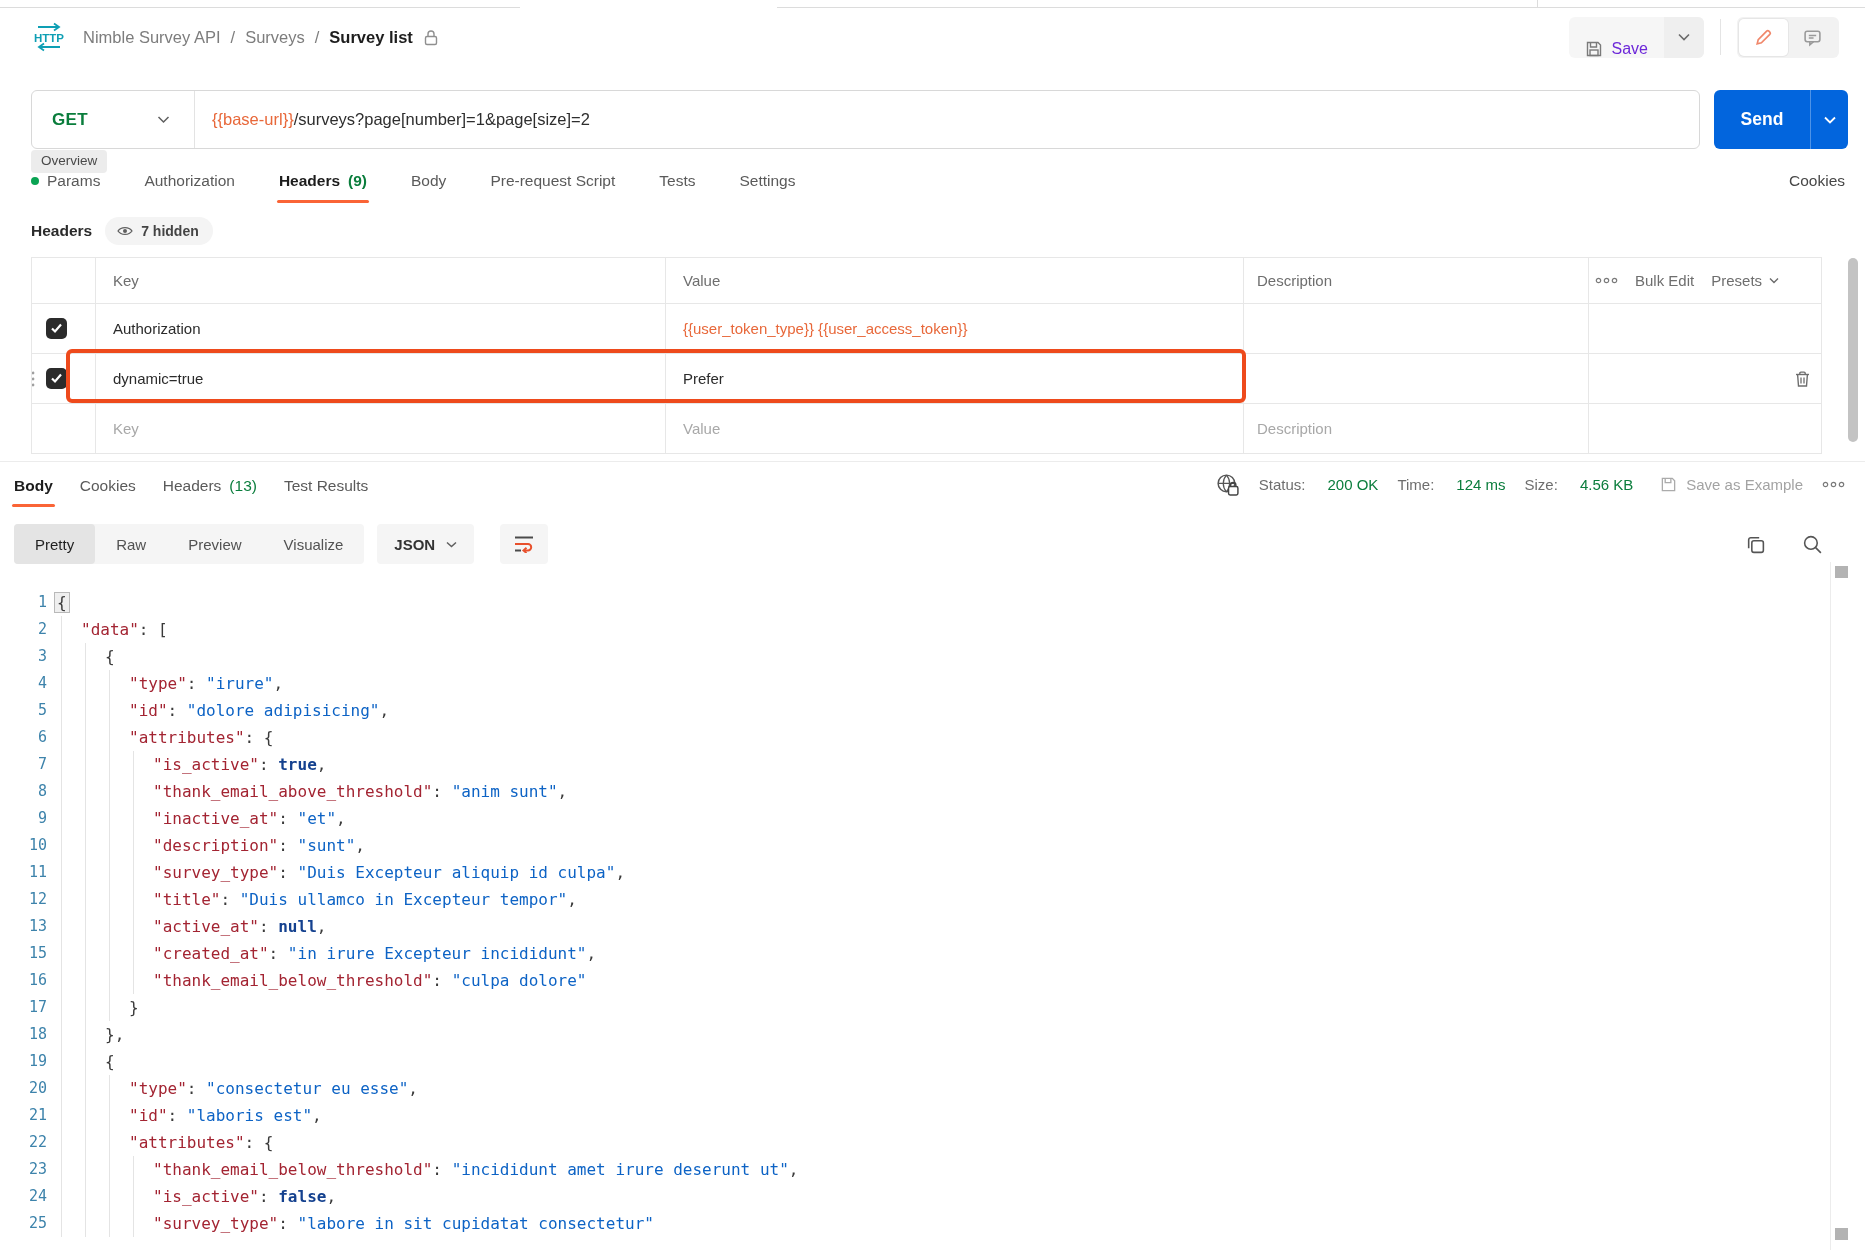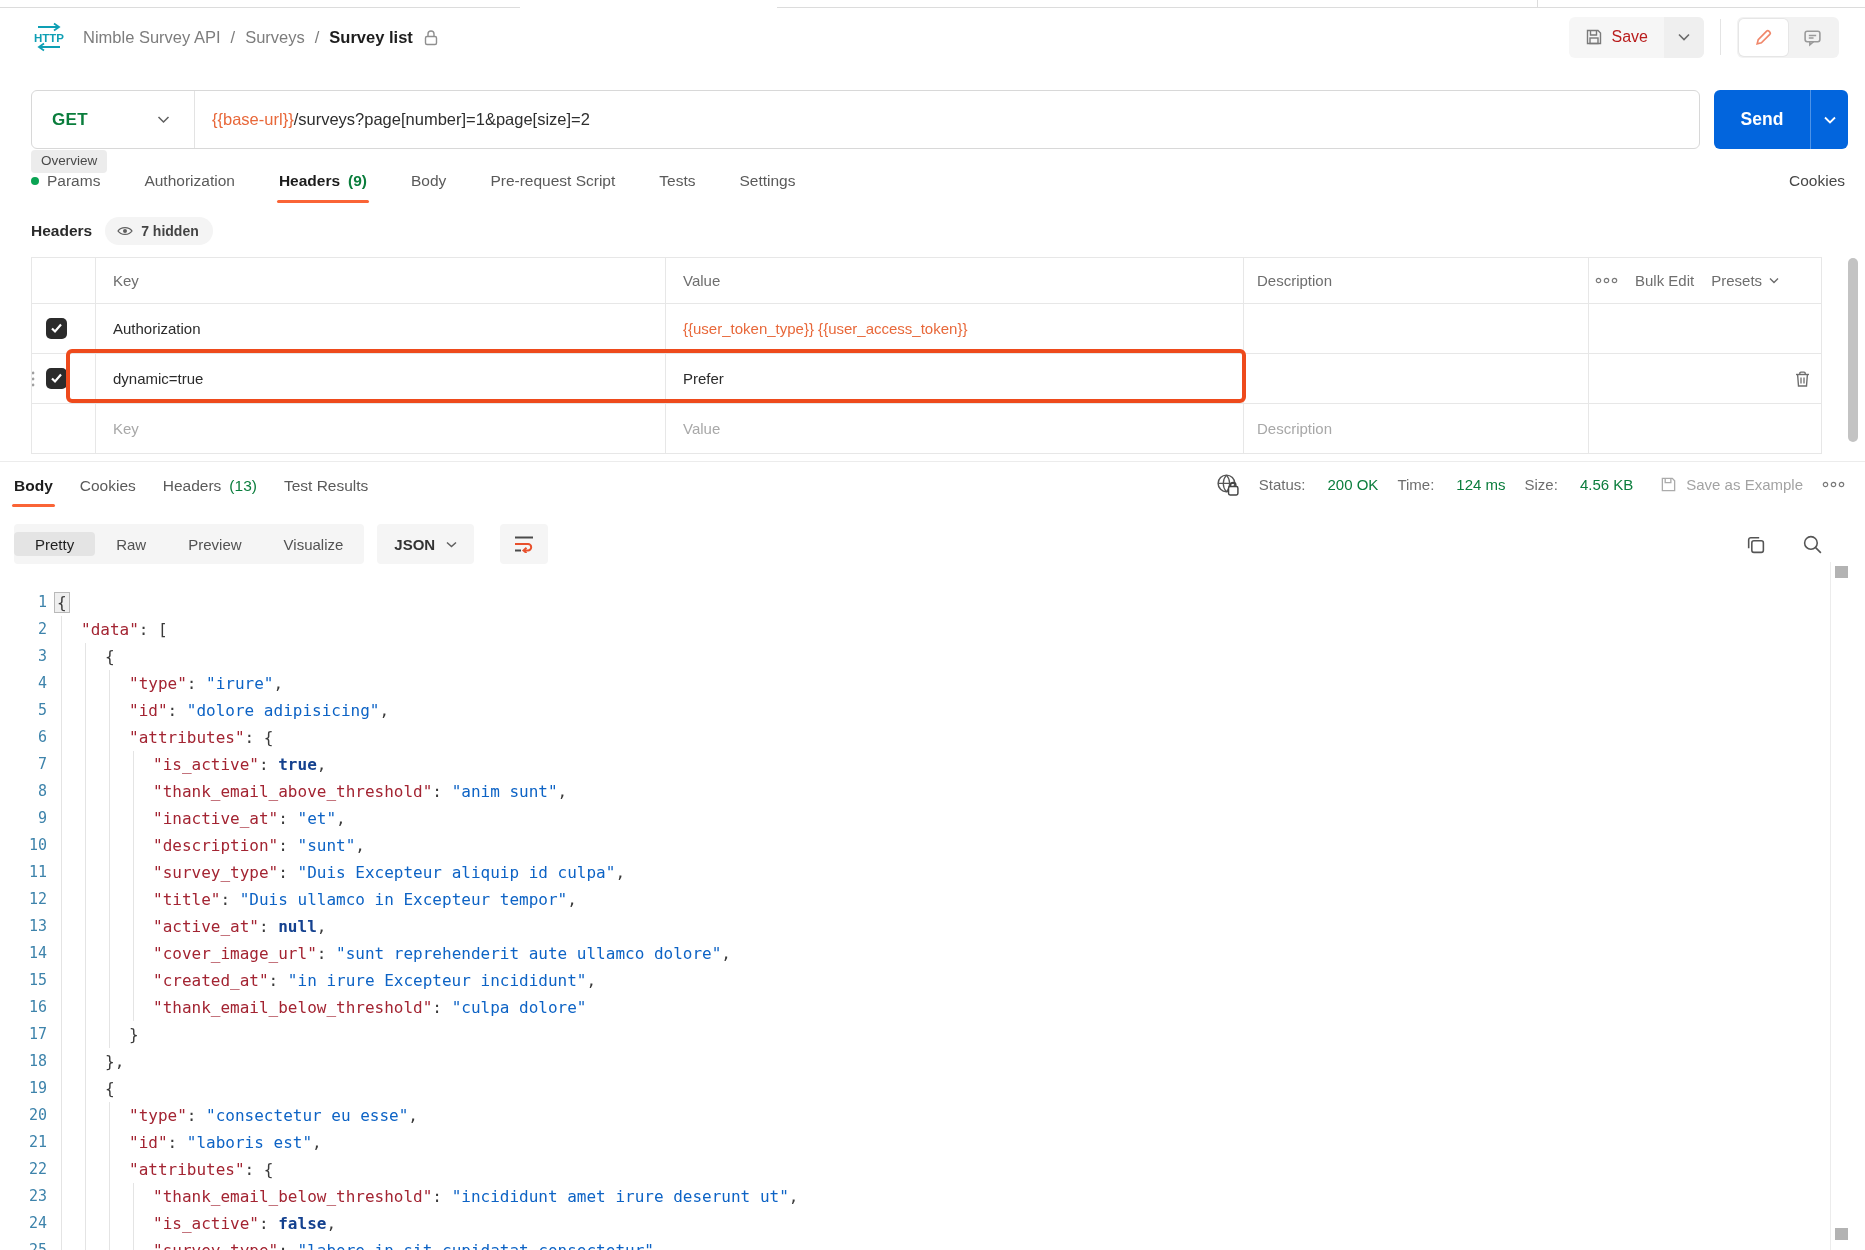--- a/index.html
+++ b/index.html
@@ -19,21 +19,21 @@
   .ts-div { position:absolute; top:0; left:1537px; width:1px; height:8px; background:#dcdcdc; }
 
   
   .topbar { margin-top:8px; height:58px; display:flex; align-items:center;
     justify-content:space-between; padding:0 26px 0 31px; }
   .crumbs { display:flex; align-items:center; gap:16px; }
   .crumb-txt { display:flex; align-items:center; gap:10px; font-size:16.5px; color:#7d7d7d; }
   .crumb-cur { color:#1d1d1d; font-weight:700; }
   .tb-actions { display:flex; align-items:center; gap:16px; }
   .save-group { display:flex; align-items:stretch; background:#f6f6f6; border-radius:6px; height:41px; overflow:hidden; }
-  .save-main { display:flex; align-items:center; gap:9px; padding:0 16px; color:#b91c1c; font-size:16px; }
+  .save-main { display:flex; align-items:flex-end; gap:9px; padding:0 16px; color:#6d28d9; font-size:16px; }
   .save-caret { width:40px; display:flex; align-items:center; justify-content:center; background:#efefef; }
   .tb-vdiv { width:1px; height:36px; background:#e4e4e4; }
   .edit-group { display:flex; background:#f2f2f2; border-radius:6px; padding:2px; height:41px; }
   .edit-btn { width:49px; display:flex; align-items:center; justify-content:center; border-radius:5px; }
   .edit-btn.active { background:#fff; box-shadow:0 0 0 1px #e6e6e6; }
 
   
   .url-row { display:flex; margin:24px 17px 0 31px; gap:14px; }
   .url-bar { flex:1; height:59px; border:1px solid #d8d8d8; border-radius:6px;
     display:flex; align-items:center; background:#fff; }
@@ -100,21 +100,21 @@
   .res-tabs .tab { padding-bottom:12px; }
   .res-meta { display:flex; align-items:center; gap:19px; padding-bottom:10px;
     font-size:15px; color:#6e6e6e; }
   .meta-pair { display:flex; gap:22px; align-items:center; }
   .meta-val { color:#0a7d3c; }
   .save-example { display:flex; align-items:center; gap:9px; color:#a3a3a3; margin-left:8px; }
   .more-dots { display:flex; }
 
   .view-row { display:flex; align-items:center; margin:17px 20px 0 14px; }
   .seg-group { display:flex; align-items:center; background:#f5f5f5; border-radius:4px; height:40px; }
-  .seg { height:24px; display:flex; align-items:center; padding:0 21px;
+  .seg { height:40px; display:flex; align-items:center; padding:0 21px;
     font-size:15px; color:#525252; border-radius:4px; }
   .seg.active { background:#e4e4e4; color:#1f1f1f; }
   .json-pill { margin-left:13px; height:40px; display:flex; align-items:center; gap:11px;
     background:#f5f5f5; border-radius:4px; padding:0 17px; font-size:15px; font-weight:600; color:#333; }
   .wrap-pill { margin-left:26px; width:48px; height:40px; background:#f5f5f5; border-radius:4px;
     display:flex; align-items:center; justify-content:center; }
   .body-icons { margin-left:auto; display:flex; gap:36px; padding-right:22px; }
 
   
   .code-area { margin-top:25px; font-family:"DejaVu Sans Mono", monospace; font-size:16px; }
@@ -509,24 +509,20 @@
       </div>
       <div class="cline">
         <span class="ln">12</span>
         <div class="lc"><div class="guide" style="width: 96px;"></div><span class="ltext" style="padding-left: 96px;"><span class="tk-k">"title"</span><span class="tk-p">: </span><span class="tk-s">"Duis ullamco in Excepteur tempor"</span><span class="tk-p">,</span></span></div>
       </div>
       <div class="cline">
         <span class="ln">13</span>
         <div class="lc"><div class="guide" style="width: 96px;"></div><span class="ltext" style="padding-left: 96px;"><span class="tk-k">"active_at"</span><span class="tk-p">: </span><span class="tk-b">null</span><span class="tk-p">,</span></span></div>
       </div>
       <div class="cline">
-        <span class="ln">14</span>
-        <div class="lc"><div class="guide" style="width: 96px;"></div><span class="ltext" style="padding-left: 96px;"><span class="tk-k">"cover_image_url"</span><span class="tk-p">: </span><span class="tk-s">"sunt reprehenderit aute ullamco dolore"</span><span class="tk-p">,</span></span></div>
-      </div>
-      <div class="cline">
         <span class="ln">15</span>
         <div class="lc"><div class="guide" style="width: 96px;"></div><span class="ltext" style="padding-left: 96px;"><span class="tk-k">"created_at"</span><span class="tk-p">: </span><span class="tk-s">"in irure Excepteur incididunt"</span><span class="tk-p">,</span></span></div>
       </div>
       <div class="cline">
         <span class="ln">16</span>
         <div class="lc"><div class="guide" style="width: 96px;"></div><span class="ltext" style="padding-left: 96px;"><span class="tk-k">"thank_email_below_threshold"</span><span class="tk-p">: </span><span class="tk-s">"culpa dolore"</span></span></div>
       </div>
       <div class="cline">
         <span class="ln">17</span>
         <div class="lc"><div class="guide" style="width: 72px;"></div><span class="ltext" style="padding-left: 72px;"><span class="tk-p">}</span></span></div>

